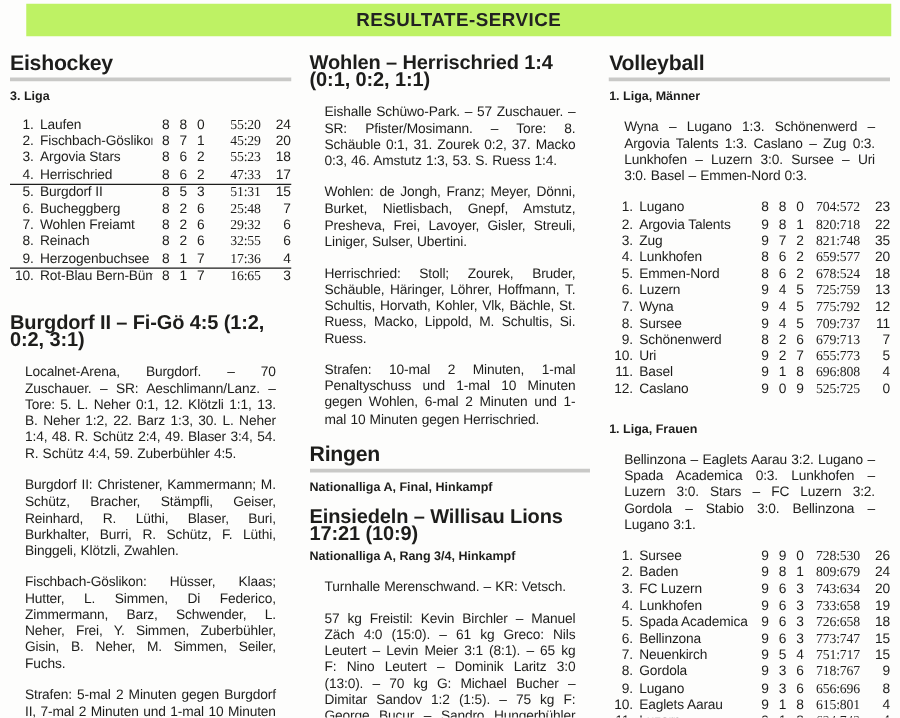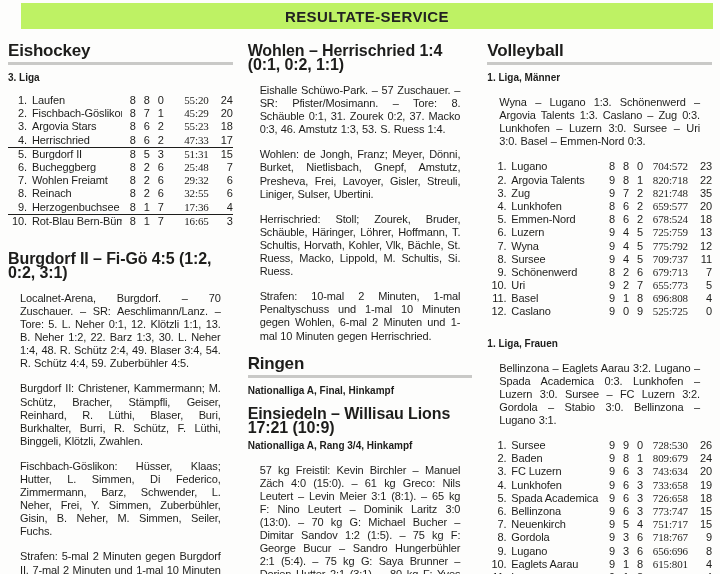--- a/index.html
+++ b/index.html
@@ -160,20 +160,21 @@
     <h4 class="match" style="margin-top:2px;">Wohlen – Herrischried 1:4 (0:1, 0:2, 1:1)</h4>
     <p class="body">Eishalle Schüwo-Park. – 57 Zuschauer. – SR: Pfister/Mosimann. – Tore: 8. Schäuble 0:1, 31. Zourek 0:2, 37. Macko 0:3, 46. Amstutz 1:3, 53. S. Ruess 1:4.</p>
     <p class="body">Wohlen: de Jongh, Franz; Meyer, Dönni, Burket, Nietlisbach, Gnepf, Amstutz, Presheva, Frei, Lavoyer, Gisler, Streuli, Liniger, Sulser, Ubertini.</p>
     <p class="body">Herrischried: Stoll; Zourek, Bruder, Schäuble, Häringer, Löhrer, Hoffmann, T. Schultis, Horvath, Kohler, Vlk, Bächle, St. Ruess, Macko, Lippold, M. Schultis, Si. Ruess.</p>
     <p class="body mb-block">Strafen: 10-mal 2 Minuten, 1-mal Penaltyschuss und 1-mal 10 Minuten gegen Wohlen, 6-mal 2 Minuten und 1-mal 10 Minuten gegen Herrischried.</p>
 
     <h2 class="section">Ringen</h2>
     <h3 class="subhead">Nationalliga A, Final, Hinkampf</h3>
     <h4 class="match mb-match1">Einsiedeln – Willisau Lions 17:21 (10:9)</h4>
     <h3 class="subhead">Nationalliga A, Rang 3/4, Hinkampf</h3>
+    <p class="body">Turnhalle Merenschwand. – KR: Vetsch.</p>
     <p class="body">57 kg Freistil: Kevin Birchler – Manuel Zäch 4:0 (15:0). – 61 kg Greco: Nils Leutert – Levin Meier 3:1 (8:1). – 65 kg F: Nino Leutert – Dominik Laritz 3:0 (13:0). – 70 kg G: Michael Bucher – Dimitar Sandov 1:2 (1:5). – 75 kg F: George Bucur – Sandro Hungerbühler 2:1 (5:4). – 75 kg G: Saya Brunner – Dorien Hutter 2:1 (3:1). – 80 kg F: Yves Müllhaupt – Robin Zwick 1:2 (2:6). – 86 kg G: Marc Weber – Ramon Betschart 1:3 (1:9). – 97 kg F: Kimi Käppeli – Damian Dietsche 2:1 (3:1). – 130 kg G: Nikita Gerasymenko – Fabio Dietsche 0:3 (0:6).</p>
   </div>
 
   <div class="col">
     <h2 class="section">Volleyball</h2>
     <h3 class="subhead">1. Liga, Männer</h3>
     <p class="body mb-roundup">Wyna – Lugano 1:3. Schönenwerd – Argovia Talents 1:3. Caslano – Zug 0:3. Lunkhofen – Luzern 3:0. Sursee – Uri 3:0. Basel – Emmen-Nord 0:3.</p>
     <div class="standings mb-table-sm">
         <div class="srow">
           <span class="c-rank">1.</span>
@@ -278,21 +279,21 @@
           <span class="c-rank">12.</span>
           <span class="c-team">Caslano</span>
           <span class="c-gp">9</span>
           <span class="c-w">0</span>
           <span class="c-l">9</span>
           <span class="c-score">525:725</span>
           <span class="c-pts">0</span>
         </div>
       </div>
     <h3 class="subhead" style="margin-top:18px;">1. Liga, Frauen</h3>
-    <p class="body mb-roundup">Bellinzona – Eaglets Aarau 3:2. Lugano – Spada Academica 0:3. Lunkhofen – Luzern 3:0. Sursee – FC Luzern 3:2. Gordola – Stabio 3:0. Bellinzona – Lugano 3:1.</p>
+    <p class="body mb-roundup">Bellinzona – Eaglets Aarau 3:2. Lugano – Spada Academica 0:3. Lunkhofen – Luzern 3:0. Stars – FC Luzern 3:2. Gordola – Stabio 3:0. Bellinzona – Lugano 3:1.</p>
     <div class="standings">
         <div class="srow">
           <span class="c-rank">1.</span>
           <span class="c-team">Sursee</span>
           <span class="c-gp">9</span>
           <span class="c-w">9</span>
           <span class="c-l">0</span>
           <span class="c-score">728:530</span>
           <span class="c-pts">26</span>
         </div>

